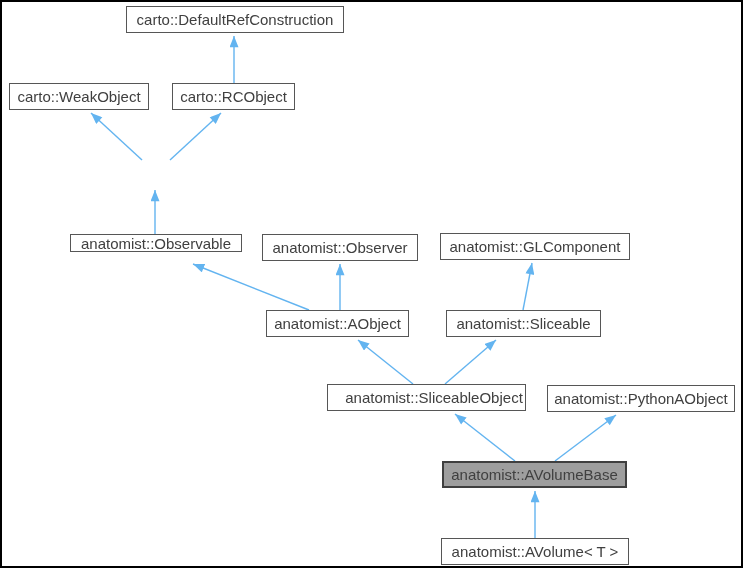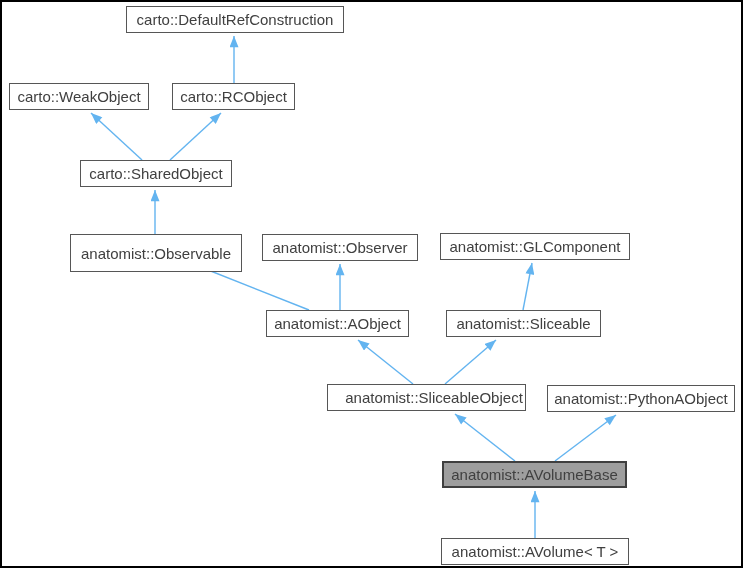--- a/index.html
+++ b/index.html
@@ -74,22 +74,21 @@
         <line x1="443" y1="382" x2="494" y2="338" stroke="#63b4f0" stroke-width="1.4" marker-end="url(#arrowhead)"></line>
         <line x1="513" y1="459" x2="453" y2="412" stroke="#63b4f0" stroke-width="1.4" marker-end="url(#arrowhead)"></line>
         <line x1="553" y1="459" x2="614" y2="413" stroke="#63b4f0" stroke-width="1.4" marker-end="url(#arrowhead)"></line>
         <line x1="533" y1="536" x2="533" y2="489" stroke="#63b4f0" stroke-width="1.4" marker-end="url(#arrowhead)"></line>
       </g>
   </svg>
   <div class="nodes-layer">
       <div class="class-node" style="left: 124px; top: 4px; width: 218px; height: 27px;">carto::DefaultRefConstruction</div>
       <div class="class-node" style="left: 7px; top: 81px; width: 140px; height: 27px;">carto::WeakObject</div>
       <div class="class-node" style="left: 170px; top: 81px; width: 123px; height: 27px;">carto::RCObject</div>
-      <div class="class-node" style="left: 78px; top: 158px; width: 152px; height: 27px;">carto::SharedObject</div>
-      <div class="class-node" style="left: 68px; top: 232px; width: 172px; height: 38px;">anatomist::Observable</div>
+      <div class="class-node" style="left: 68px; top: 232px; width: 172px; height: 18px;">anatomist::Observable</div>
       <div class="class-node" style="left: 438px; top: 231px; width: 190px; height: 27px;">anatomist::GLComponent</div>
       <div class="class-node" style="left: 260px; top: 232px; width: 156px; height: 27px;">anatomist::Observer</div>
       <div class="class-node" style="left: 264px; top: 308px; width: 143px; height: 27px;">anatomist::AObject</div>
       <div class="class-node" style="left: 444px; top: 308px; width: 155px; height: 27px;">anatomist::Sliceable</div>
       <div class="class-node" style="left: 325px; top: 382px; width: 199px; height: 27px; padding-left: 15px;">anatomist::SliceableObject</div>
       <div class="class-node" style="left: 545px; top: 383px; width: 188px; height: 27px;">anatomist::PythonAObject</div>
       <div class="class-node highlighted" style="left: 440px; top: 459px; width: 185px; height: 27px;">anatomist::AVolumeBase</div>
       <div class="class-node" style="left: 439px; top: 536px; width: 188px; height: 27px;">anatomist::AVolume&lt; T &gt;</div>
     </div>
 </div>

